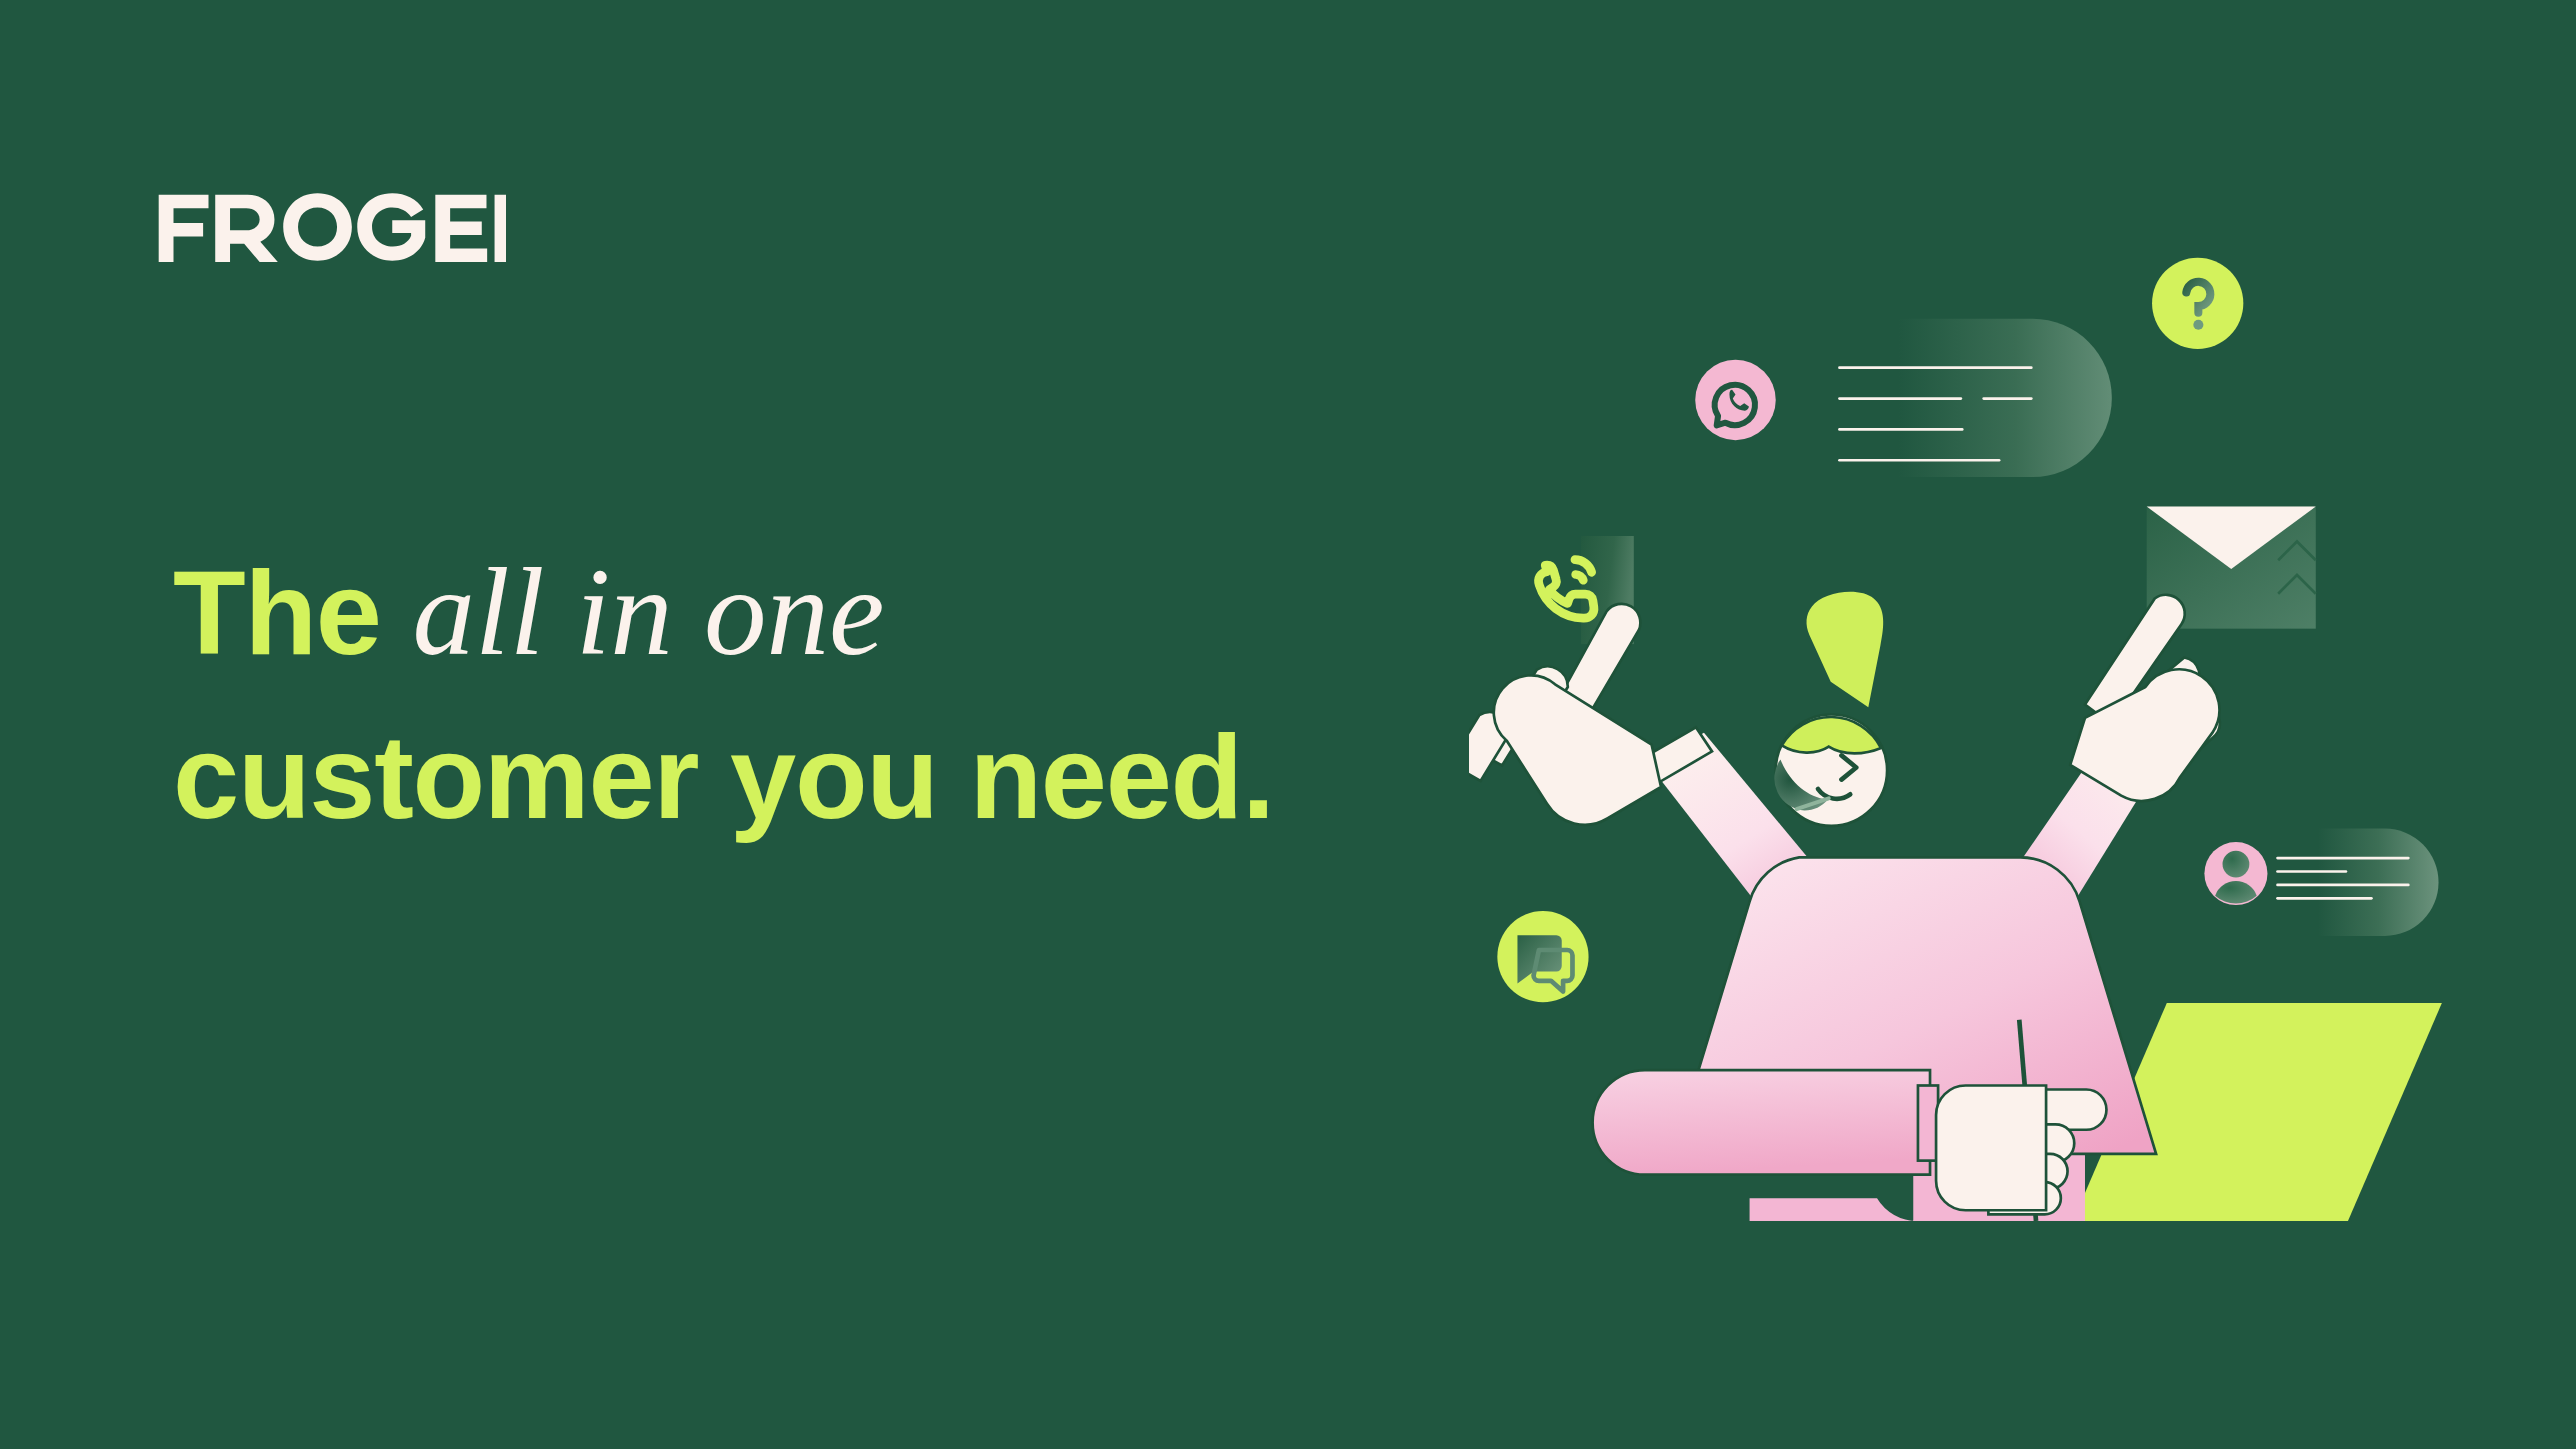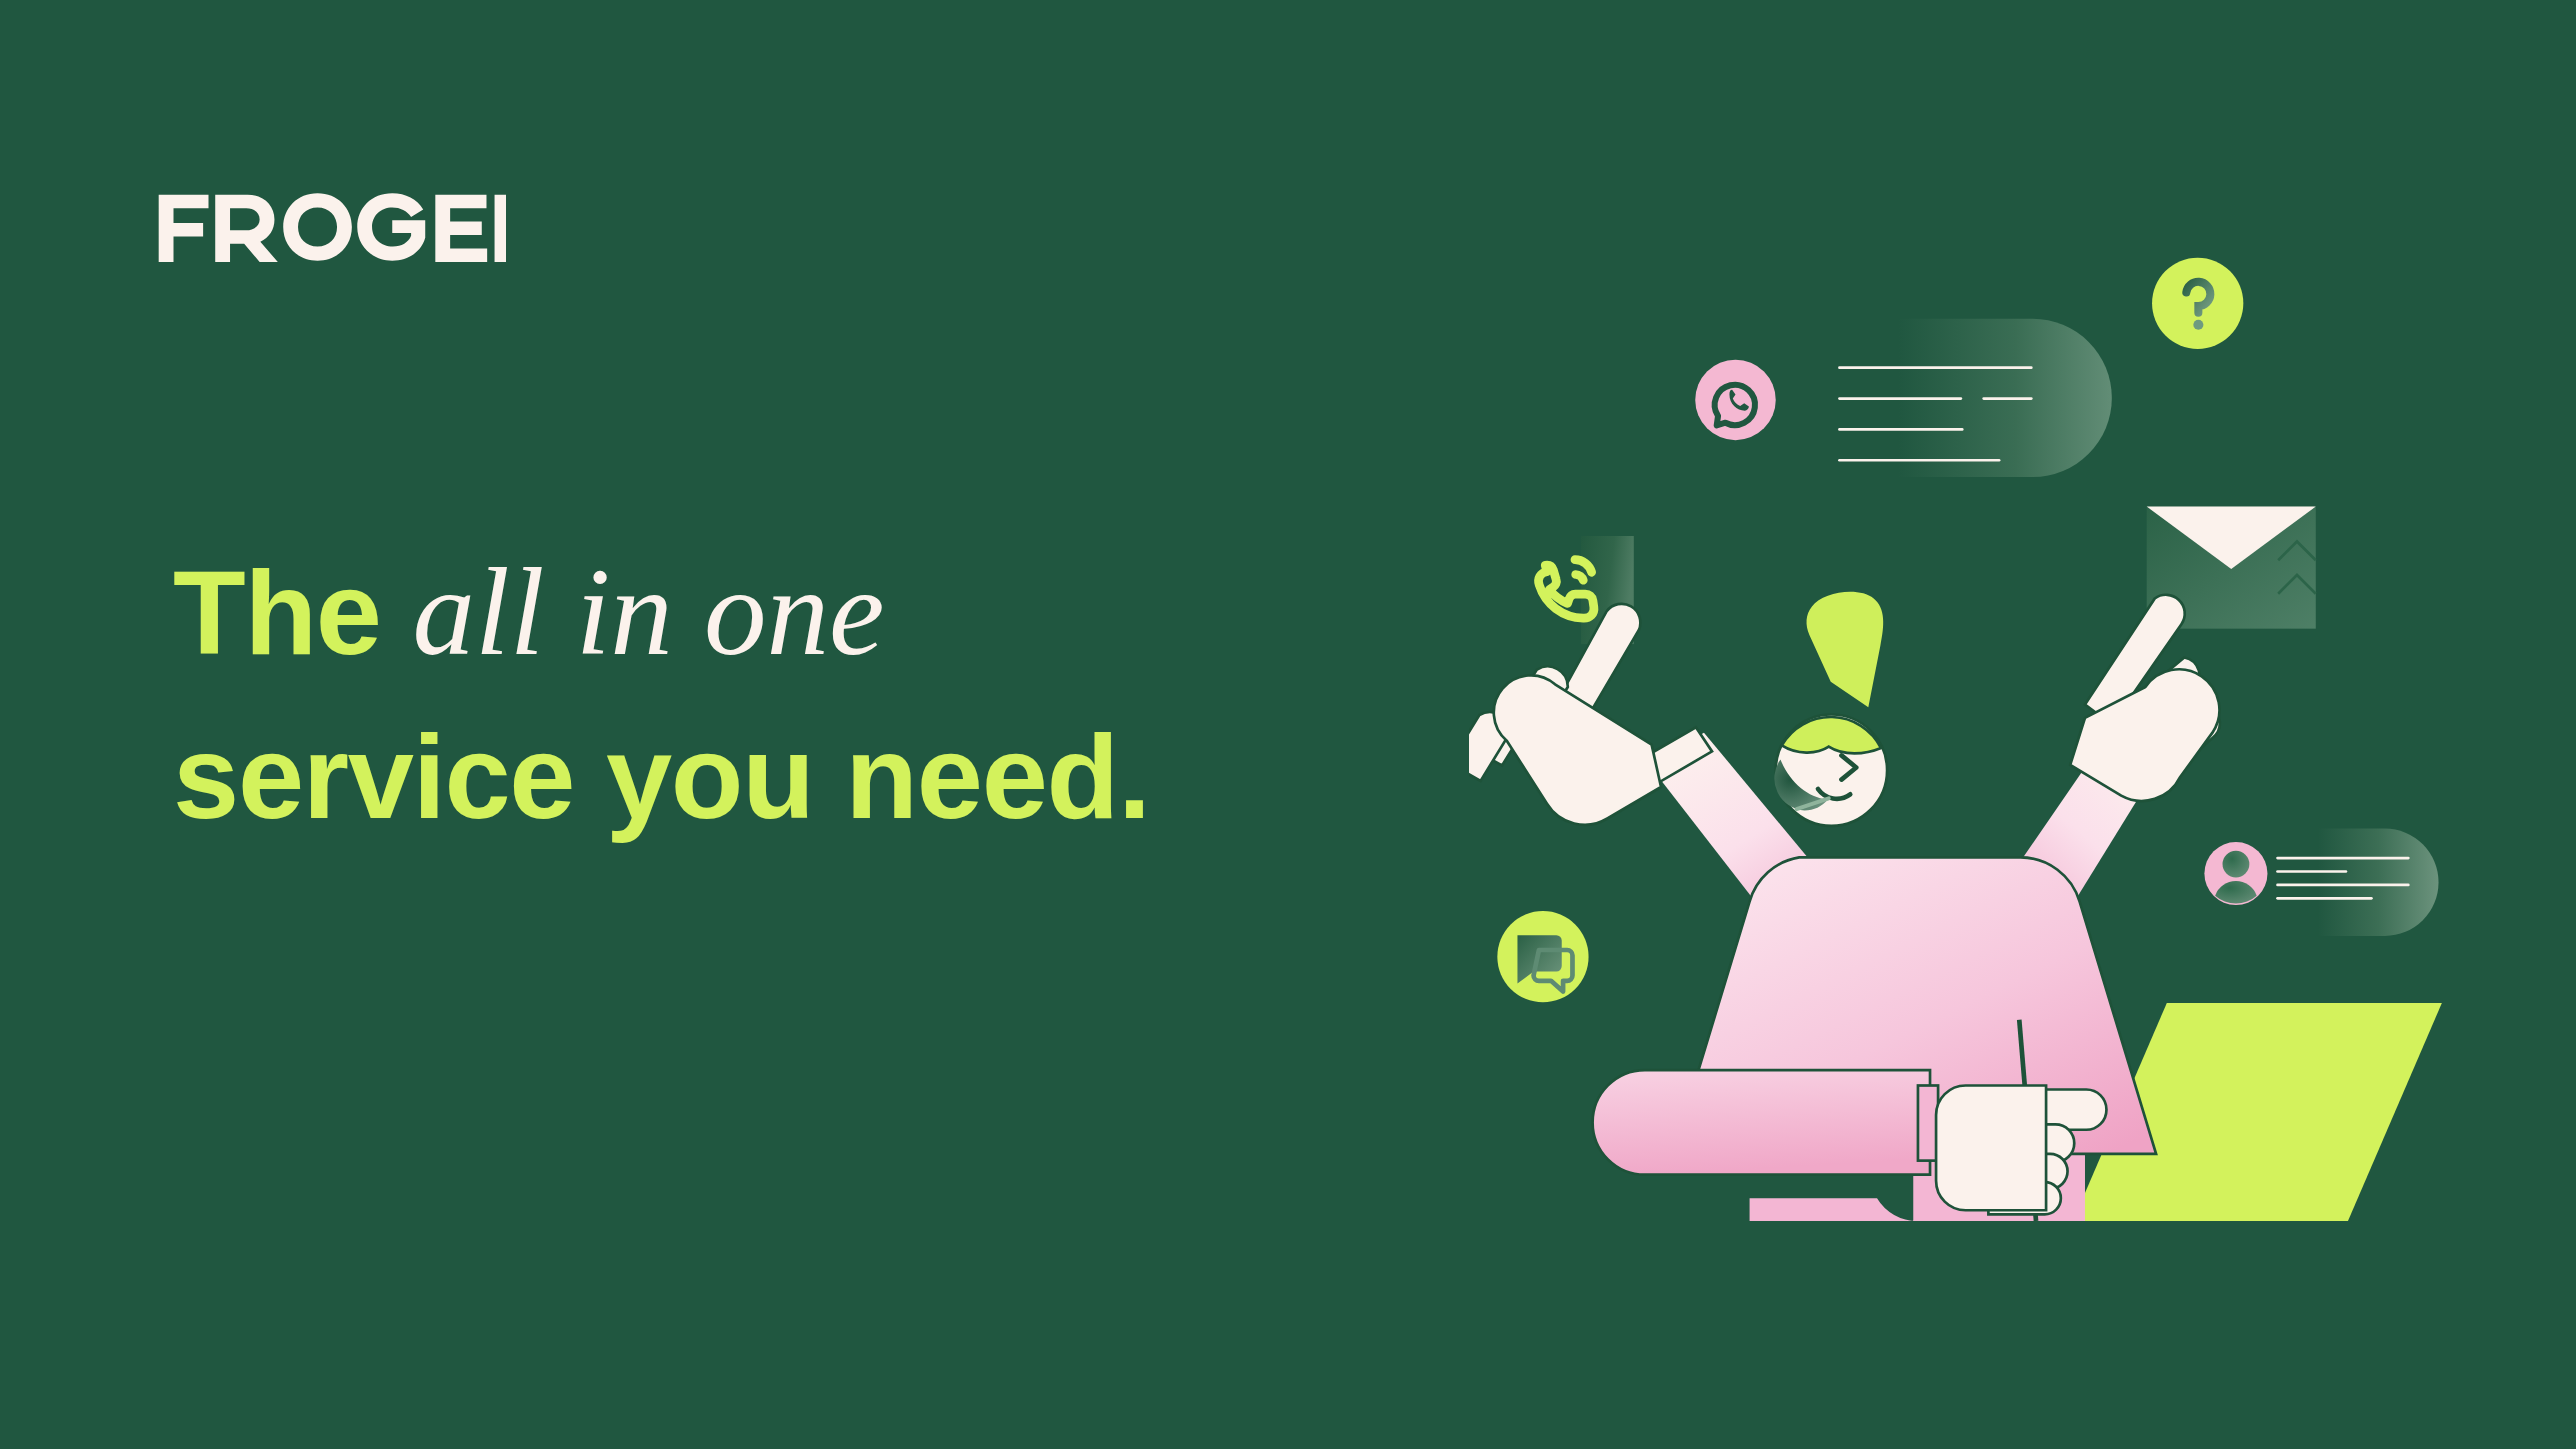--- a/index.html
+++ b/index.html
@@ -89,21 +89,21 @@
         <path d="M415 4 h76 v20 h-54 v20 h47 v20 h-47 v20 h55 v20 h-77 z"></path>
 
         <path d="M503 4 h40 c30 0 51 20 51 50 0 30-21 50-51 50h-40z
                  M525 24 v60 h17 c18 0 30-12 30-30s-12-30-30-30z"></path>
       </g>
     </svg>
   </div>
 
   <div id="headline">
     <span class="hl-line"><span>The </span><span class="hl-em">all in one</span></span>
-    <span class="hl-line">service you need.</span>
+    <span class="hl-line">customer you need.</span>
   </div>
 
   <div id="illustration">
     <svg viewBox="0 0 1520 1440" xmlns="http://www.w3.org/2000/svg" aria-hidden="true">
       <defs>
         <linearGradient id="gCardA" x1="0" y1="0" x2="1" y2="0">
           <stop offset="0%" stop-color="#205740"></stop>
           <stop offset="55%" stop-color="#3A6D54"></stop>
           <stop offset="100%" stop-color="#628D76"></stop>
         </linearGradient>

